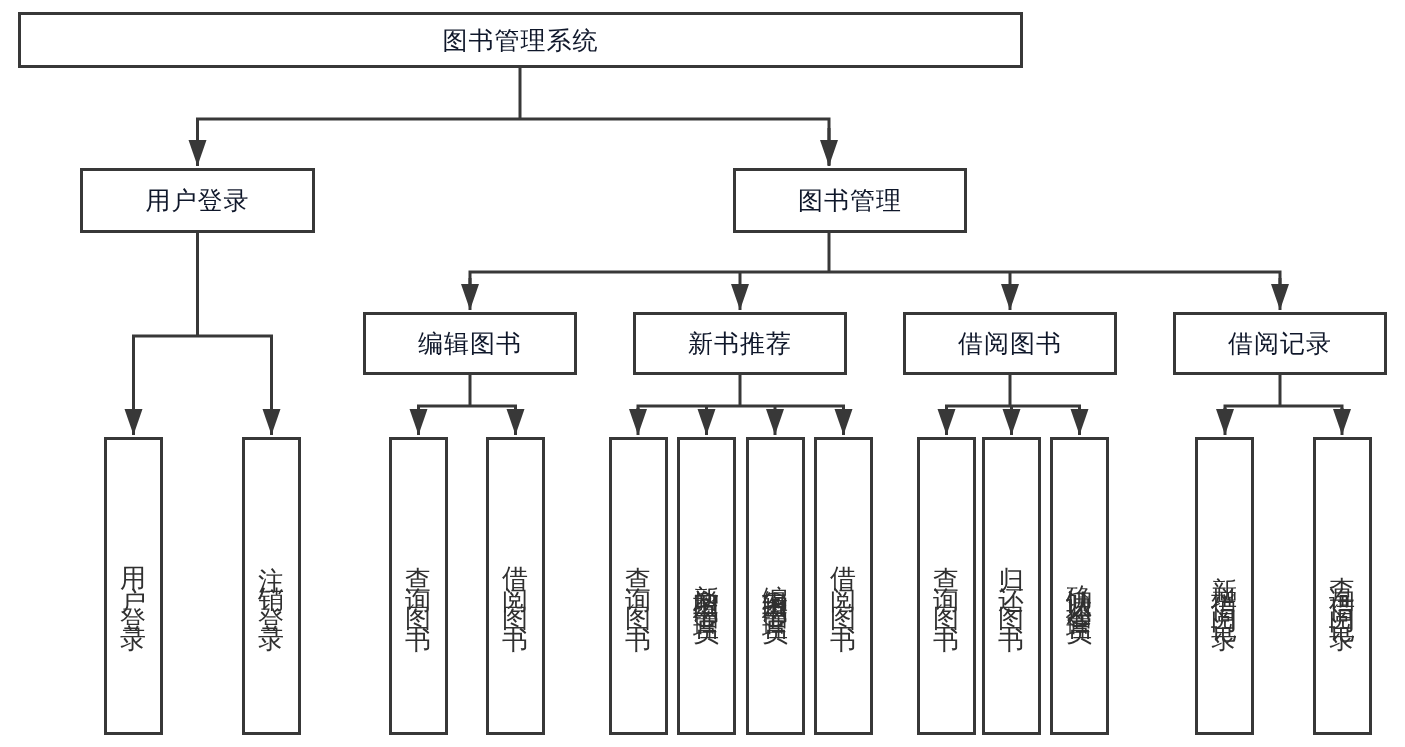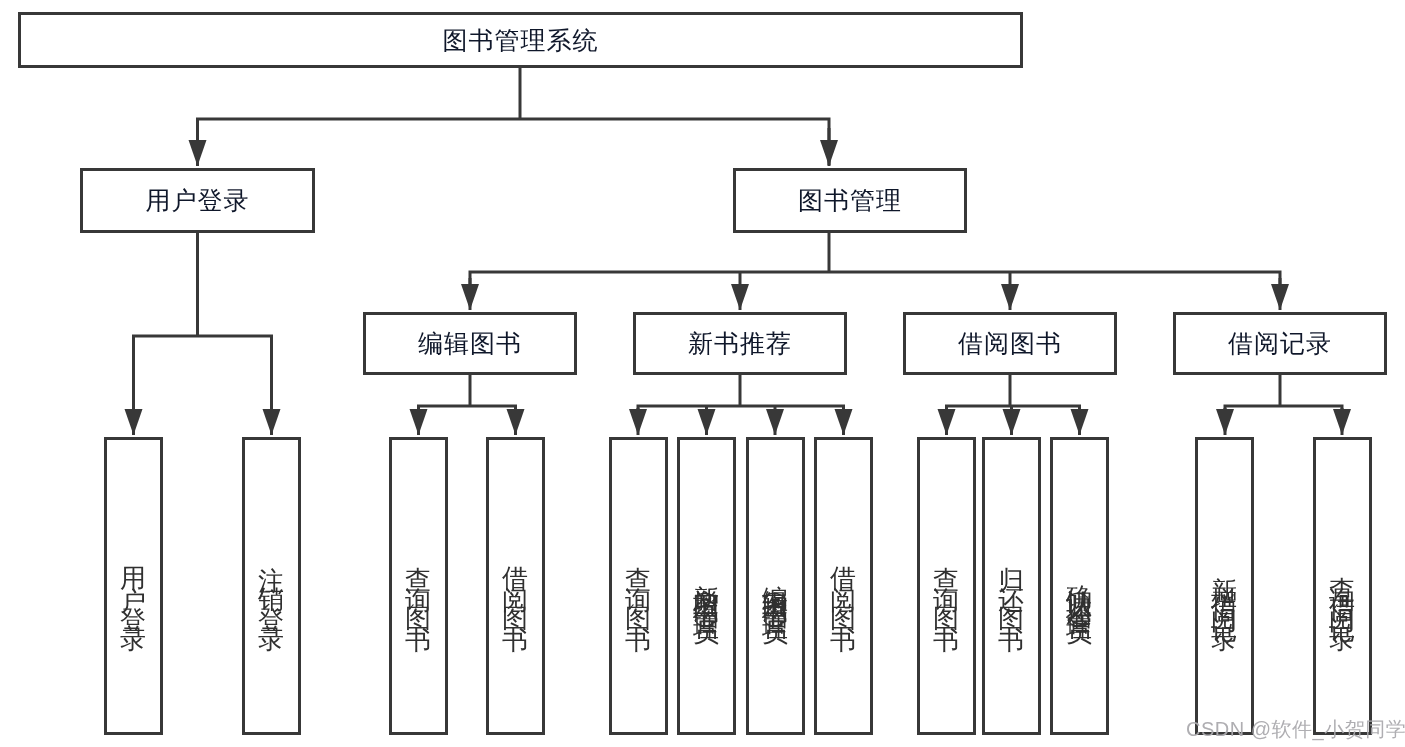--- a/index.html
+++ b/index.html
@@ -183,14 +183,13 @@
     <span class="vlabel sp9">确认归还（管理员）</span>
   </div>
 
   <div class="node leaf b-r0">
     <span class="vlabel sp6">新增借阅记录</span>
   </div>
   <div class="node leaf b-r1">
     <span class="vlabel sp6">查询借阅记录</span>
   </div>
 
-  <div id="watermark">CSDN @软件_小贺同学</div>
 </div>
 
 </body></html>

